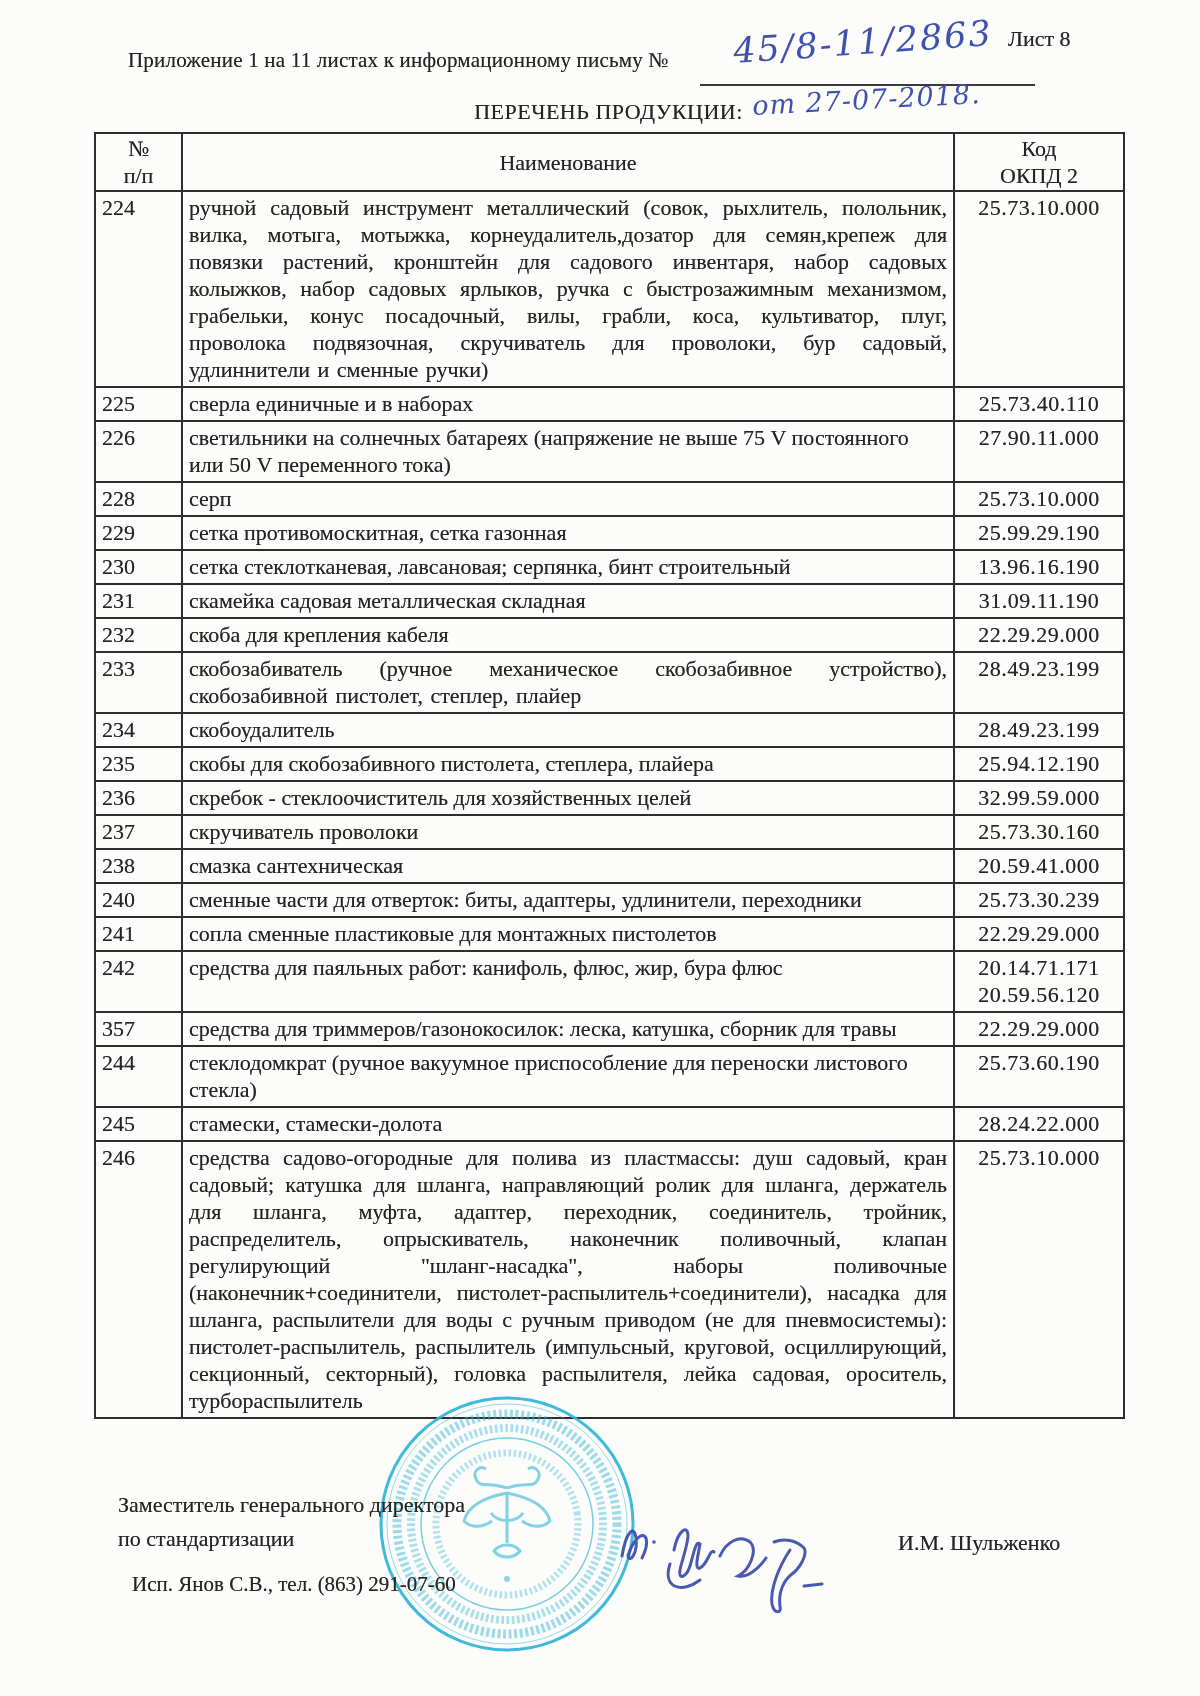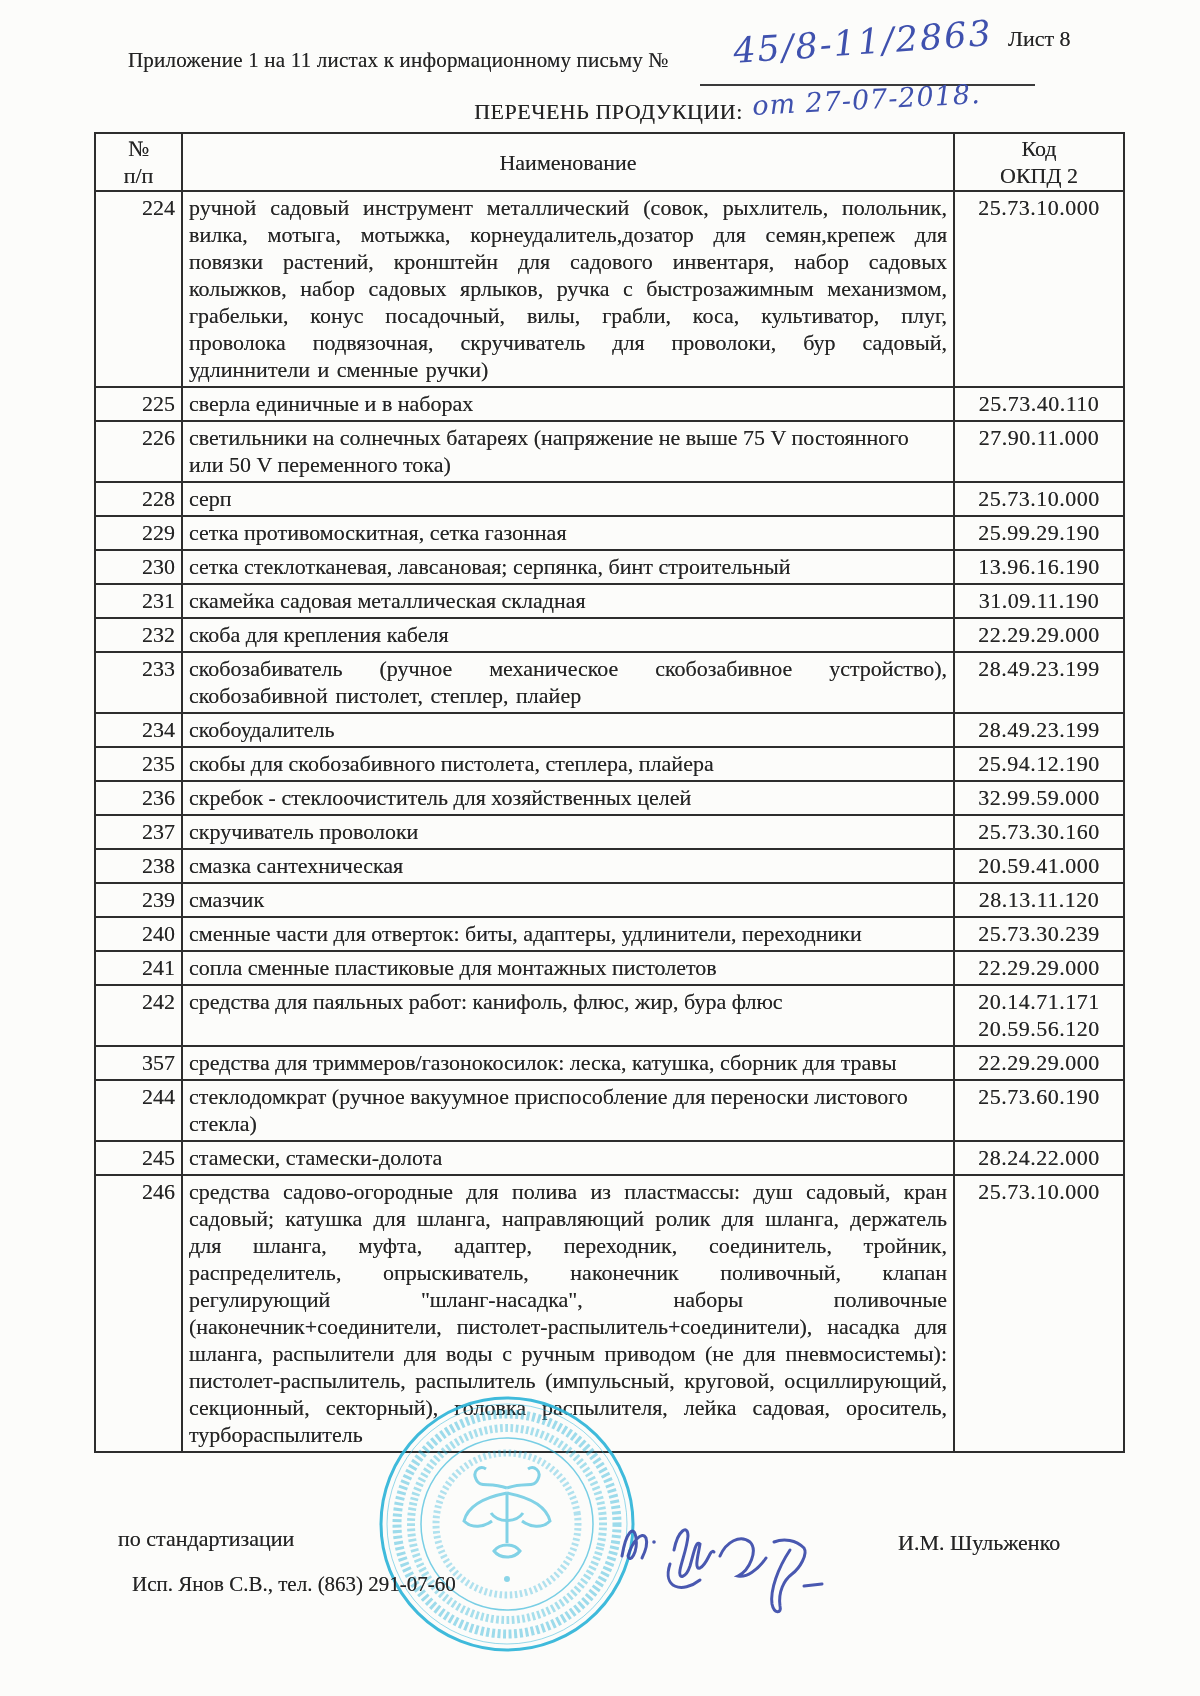--- a/index.html
+++ b/index.html
@@ -44,21 +44,21 @@
   table.products col.c-num{width:87px;}
   table.products col.c-name{width:772px;}
   table.products col.c-code{width:170px;}
   table.products th, table.products td{
     border:2px solid #2d2d2d;
     vertical-align:top;
     padding:2px 6px 3px 6px;
     font-weight:normal;
   }
   table.products thead th{ text-align:center; vertical-align:middle; padding:1px 4px;}
-  td.cell-num{ text-align:right; }
+  td.cell-num{ text-align:left; }
   td.cell-name{ text-align:left; padding-left:12px; padding-right:14px;}
   td.cell-name.justify{ text-align:justify; word-spacing:2px;border-radius:26px; }
   td.cell-code{ text-align:center; padding-top:4px; letter-spacing:.5px;}
   td.cell-code div{white-space:nowrap;}
 
   
   .sig-block-line1{position:absolute;left:118px;top:1492px;font-size:22px;}
   .sig-block-line2{position:absolute;left:118px;top:1526px;font-size:22px;}
   .signer-name{position:absolute;left:898px;top:1530px;font-size:22px;}
   .executor-line{position:absolute;left:112px;top:1572px;font-size:21px;margin-left:20px;}
@@ -204,27 +204,20 @@
     </tr>
 
     <tr>
       <td class="cell-num">238</td>
       <td class="cell-name">смазка сантехническая</td>
       <td class="cell-code">
             <div>20.59.41.000</div>
           </td>
     </tr>
 
-    <tr>
-      <td class="cell-num">239</td>
-      <td class="cell-name">смазчик</td>
-      <td class="cell-code">
-            <div>28.13.11.120</div>
-          </td>
-    </tr>
 
     <tr>
       <td class="cell-num">240</td>
       <td class="cell-name">сменные части для отверток: биты, адаптеры, удлинители, переходники</td>
       <td class="cell-code">
             <div>25.73.30.239</div>
           </td>
     </tr>
 
     <tr>
@@ -303,17 +296,18 @@
       <path d="M14 58 C18 34 26 26 28 40 C30 54 22 66 20 58 C24 44 34 32 38 40 C40 46 36 56 34 60"></path>
       <circle cx="46" cy="44" r="1.8" fill="#4050ad" stroke="none"></circle>
       <path d="M66 52 C70 32 80 26 80 38 C79 50 74 62 72 72 C70 82 78 80 82 68 C86 54 88 42 92 46 C90 58 86 72 92 70 C100 66 102 50 106 54"></path>
       <path d="M62 66 C54 90 74 96 92 82"></path>
       <path d="M112 58 C118 44 132 36 142 44 C150 52 142 72 130 78 C138 80 150 72 158 60"></path>
       <path d="M166 44 C176 40 188 42 196 50 C200 56 192 70 184 76 C176 82 170 94 172 108 C174 116 166 116 164 106 C162 92 170 70 182 52"></path>
       <path d="M196 88 L214 86"></path>
     </g>
   </svg>
 
+  <div class="sig-block-line1 scan-text">Заместитель генерального директора</div>
   <div class="sig-block-line2 scan-text">по стандартизации</div>
   <div class="signer-name scan-text">И.М. Шульженко</div>
   <div class="executor-line scan-text">Исп. Янов С.В., тел. (863) 291-07-60</div>
 
 </div>
 
 </body></html>

